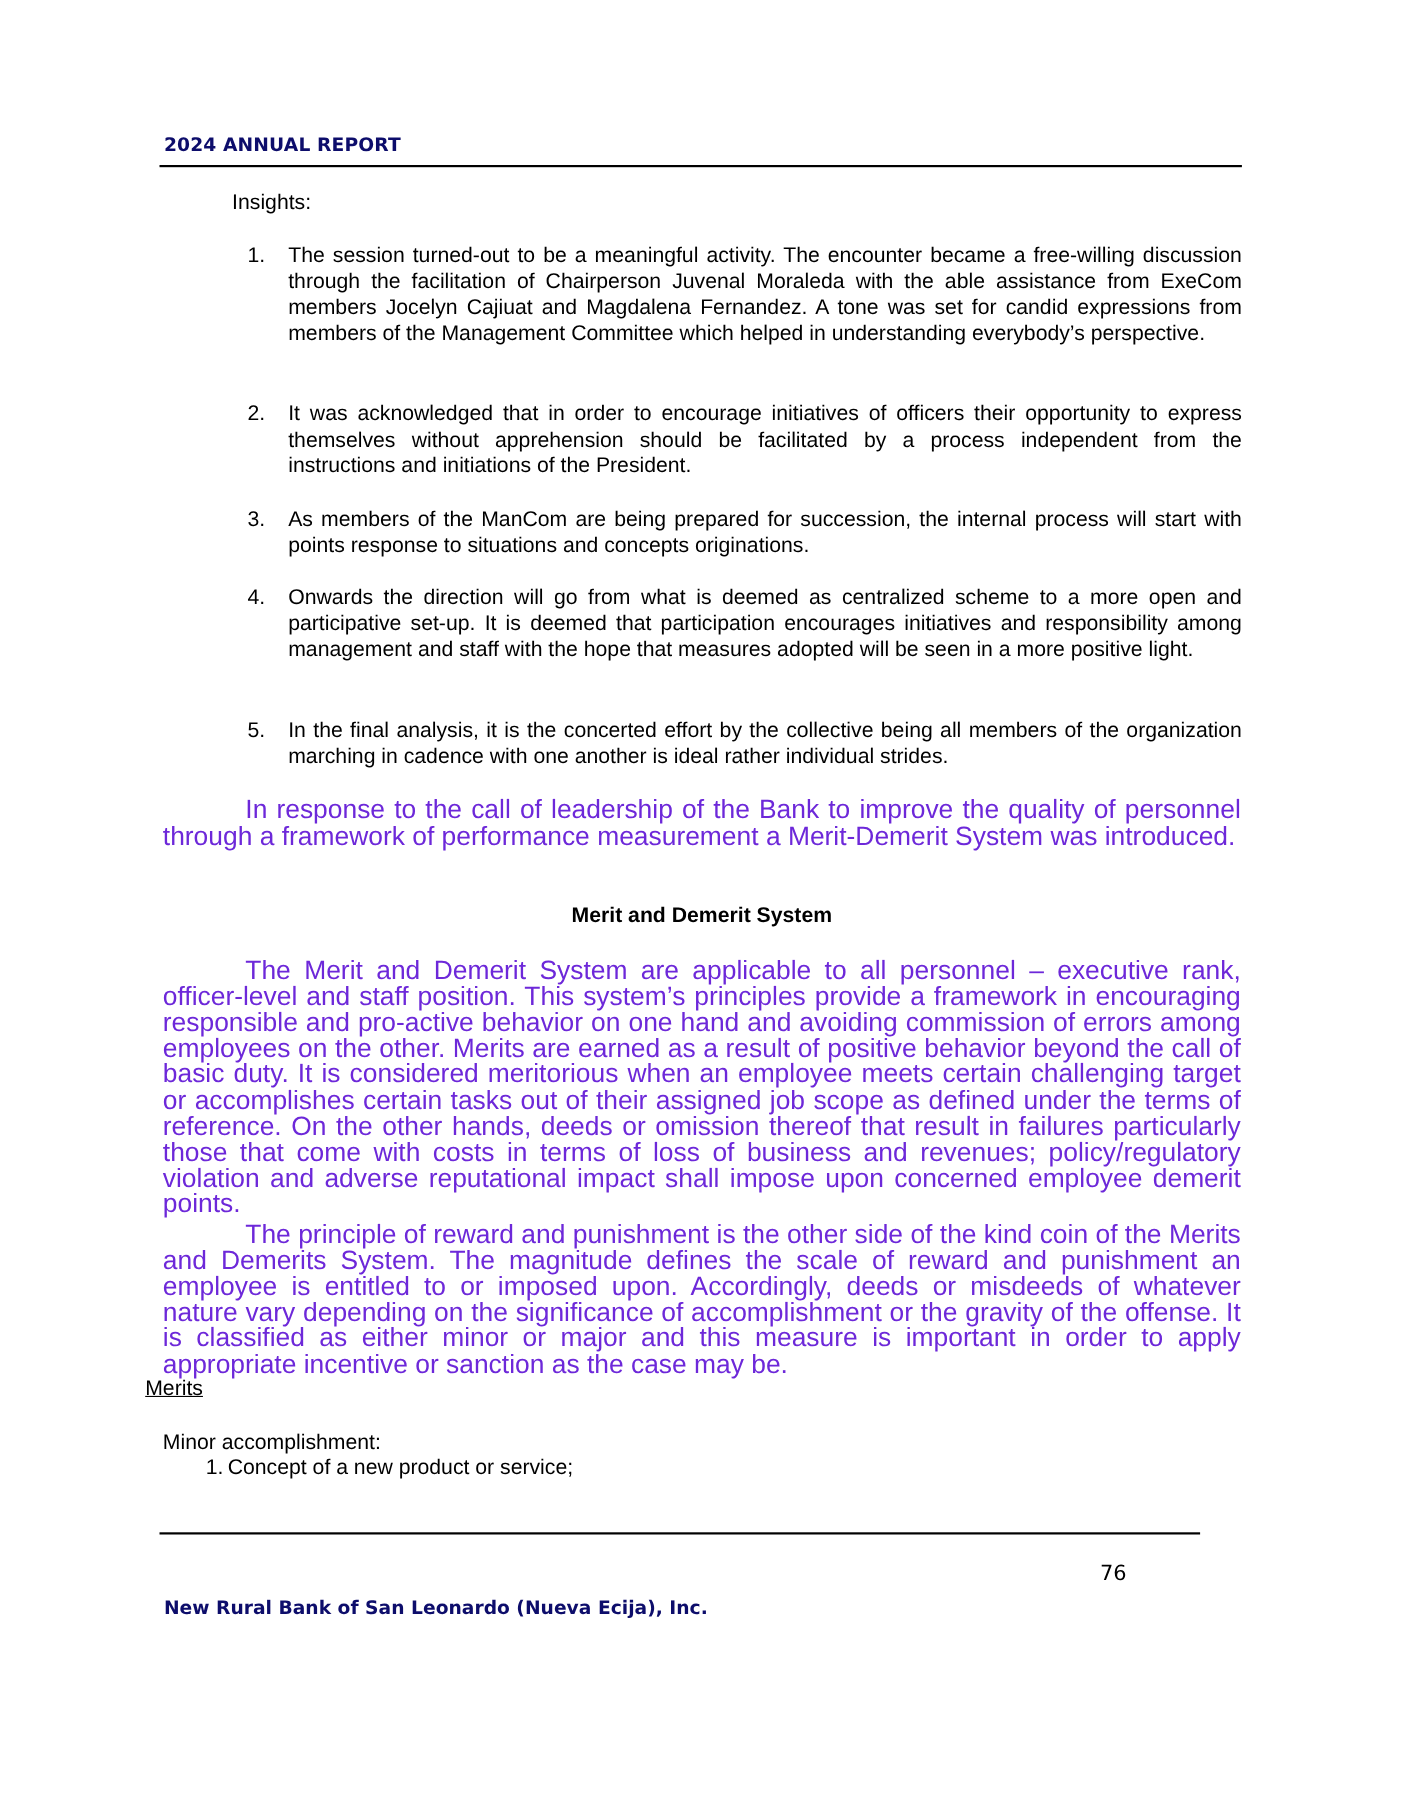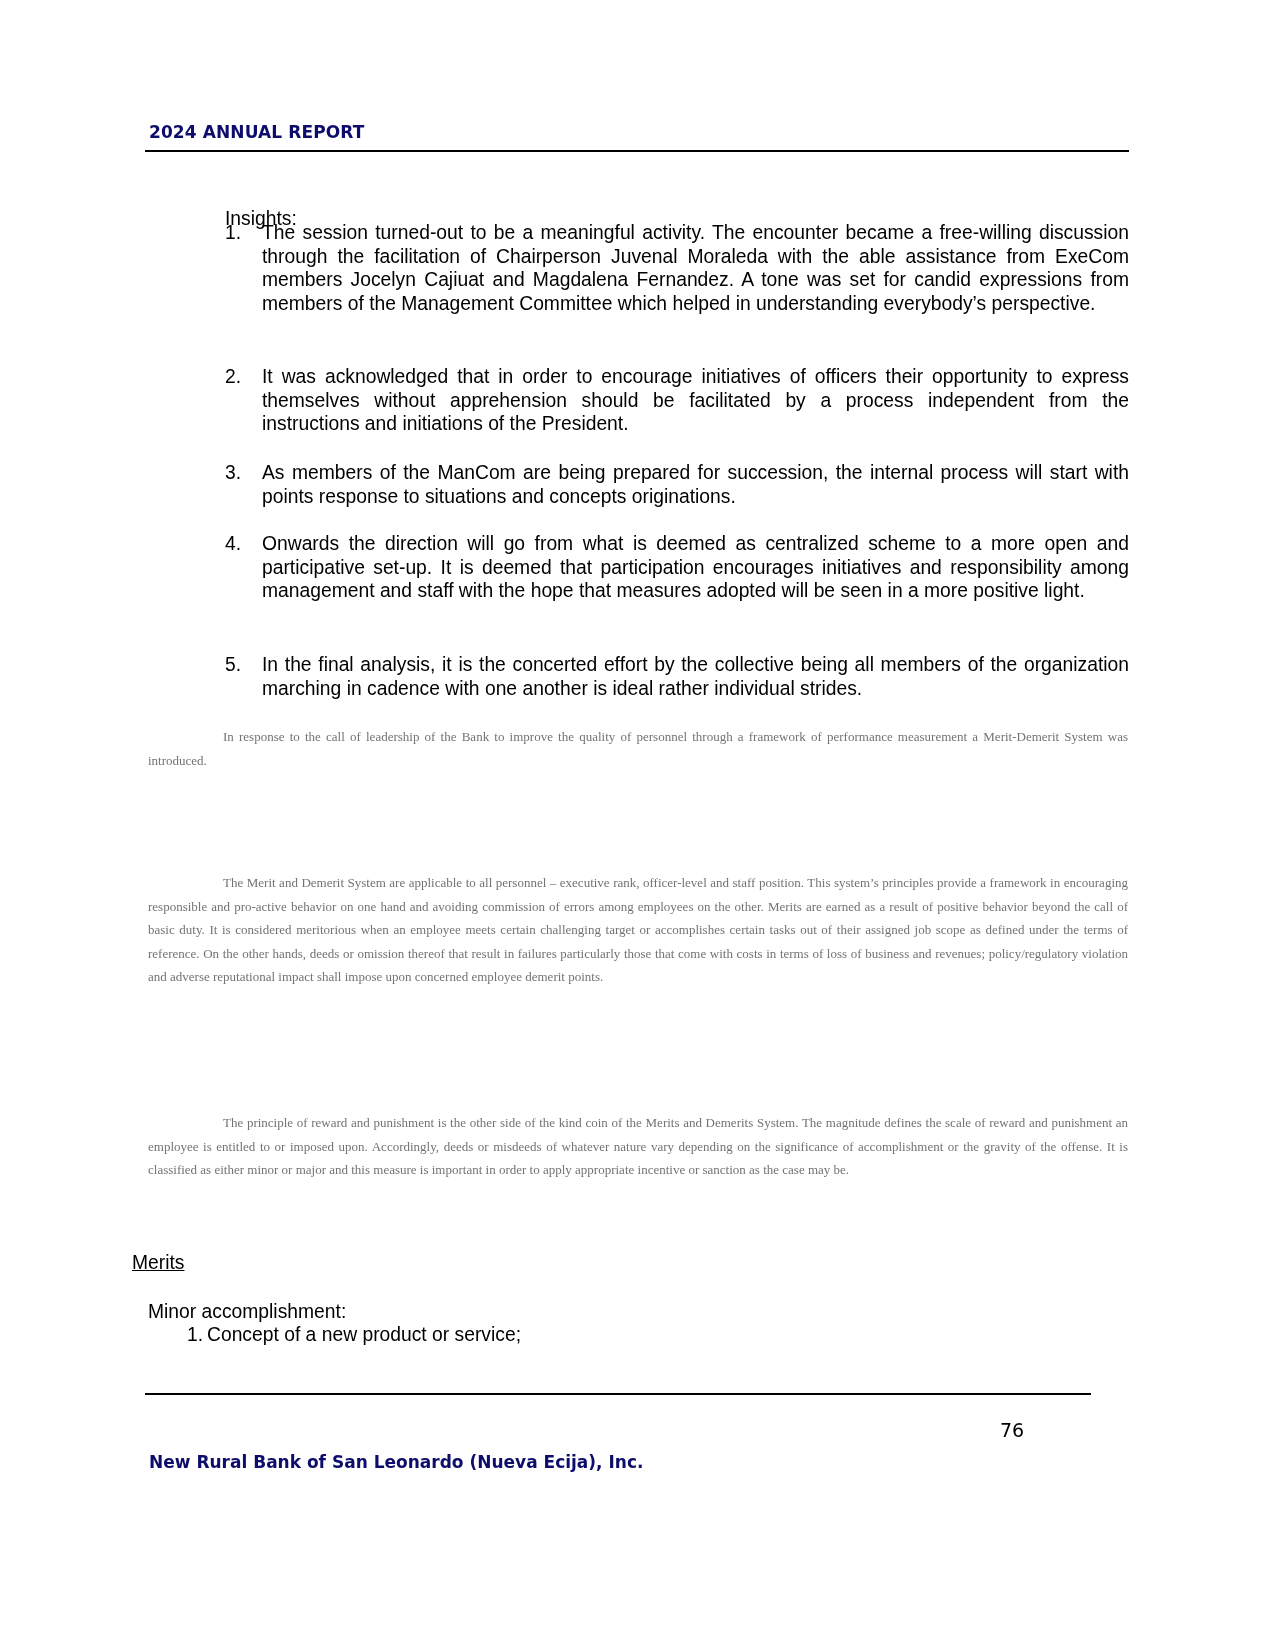--- a/index.html
+++ b/index.html
@@ -8,22 +8,22 @@
 
   .header-title {
     position: absolute; left: 149px; top: 122px;
     font-family: "DejaVu Sans", sans-serif; font-weight: bold; font-size: 17px;
     color: #0d0d6b; letter-spacing: 0.1px; white-space: nowrap;
   }
   .header-rule { position: absolute; left: 145px; top: 150px; width: 984px; height: 0; border-top: 2px solid #000; }
 
   .body-text {
     position: absolute; left: 148px; width: 980px;
-    font-family: Liberation Serif, serif; font-size: 13px; line-height: 23.6px;
-    text-align: justify; color: #737373;
+    font-family: Liberation Sans, sans-serif; font-size: 24px; line-height: 23.6px;
+    text-align: justify; color: #6d28d9;
   }
   .indent-first { text-indent: 75px; }
   .label { position: absolute; font-family: "Liberation Sans", sans-serif; font-size: 19.3px; line-height: 23.6px; white-space: nowrap; }
 
   .list-item { position: absolute; left: 225px; width: 904px; font-family: "Liberation Sans", sans-serif; font-size: 19.3px; line-height: 23.6px; }
   .list-num { position: absolute; left: 0; top: 0; }
   .list-text { margin-left: 37px; text-align: justify; }
 
   .section-heading {
     position: absolute; left: 148px; width: 980px; top: 821px;
@@ -46,21 +46,21 @@
   }
 </style>
 </head>
 <body>
 
 <div class="page">
 
   <div class="header-title">2024 ANNUAL REPORT</div>
   <div class="header-rule"></div>
 
-  <div class="label" style="left:225px; top:173px;margin-top:34px;">Insights:</div>
+  <div class="label" style="left:211px; top:173px;">Insights:</div>
 
   <div class="list-item" style="top:221px;">
     <span class="list-num">1.</span>
     <div class="list-text">The session turned-out to be a meaningful activity. The encounter became a free-willing discussion through the facilitation of Chairperson Juvenal Moraleda with the able assistance from ExeCom members Jocelyn Cajiuat and Magdalena Fernandez. A tone was set for candid expressions from members of the Management Committee which helped in understanding everybody’s perspective.</div>
   </div>
 
   <div class="list-item" style="top:365px;">
     <span class="list-num">2.</span>
     <div class="list-text">It was acknowledged that in order to encourage initiatives of officers their opportunity to express themselves without apprehension should be facilitated by a process independent from the instructions and initiations of the President.</div>
   </div>
@@ -75,20 +75,21 @@
     <div class="list-text">Onwards the direction will go from what is deemed as centralized scheme to a more open and participative set-up. It is deemed that participation encourages initiatives and responsibility among management and staff with the hope that measures adopted will be seen in a more positive light.</div>
   </div>
 
   <div class="list-item" style="top:653px;">
     <span class="list-num">5.</span>
     <div class="list-text">In the final analysis, it is the concerted effort by the collective being all members of the organization marching in cadence with one another is ideal rather individual strides.</div>
   </div>
 
   <div class="body-text indent-first" style="top:725px;">In response to the call of leadership of the Bank to improve the quality of personnel through a framework of performance measurement a Merit-Demerit System was introduced.</div>
 
+  <div class="section-heading">Merit and Demerit System</div>
 
   <div class="body-text indent-first" style="top:871px;">The Merit and Demerit System are applicable to all personnel – executive rank, officer-level and staff position. This system’s principles provide a framework in encouraging responsible and pro-active behavior on one hand and avoiding commission of errors among employees on the other. Merits are earned as a result of positive behavior beyond the call of basic duty. It is considered meritorious when an employee meets certain challenging target or accomplishes certain tasks out of their assigned job scope as defined under the terms of reference. On the other hands, deeds or omission thereof that result in failures particularly those that come with costs in terms of loss of business and revenues; policy/regulatory violation and adverse reputational impact shall impose upon concerned employee demerit points.</div>
 
   <div class="body-text indent-first" style="top:1111px;">The principle of reward and punishment is the other side of the kind coin of the Merits and Demerits System. The magnitude defines the scale of reward and punishment an employee is entitled to or imposed upon. Accordingly, deeds or misdeeds of whatever nature vary depending on the significance of accomplishment or the gravity of the offense. It is classified as either minor or major and this measure is important in order to apply appropriate incentive or sanction as the case may be.</div>
 
   <div class="label underline" style="left:132px; top:1251px;">Merits</div>
 
   <div class="label" style="left:148px; top:1300px;">Minor accomplishment:</div>
 
   <div class="sub-list-item" style="top:1323px;">

